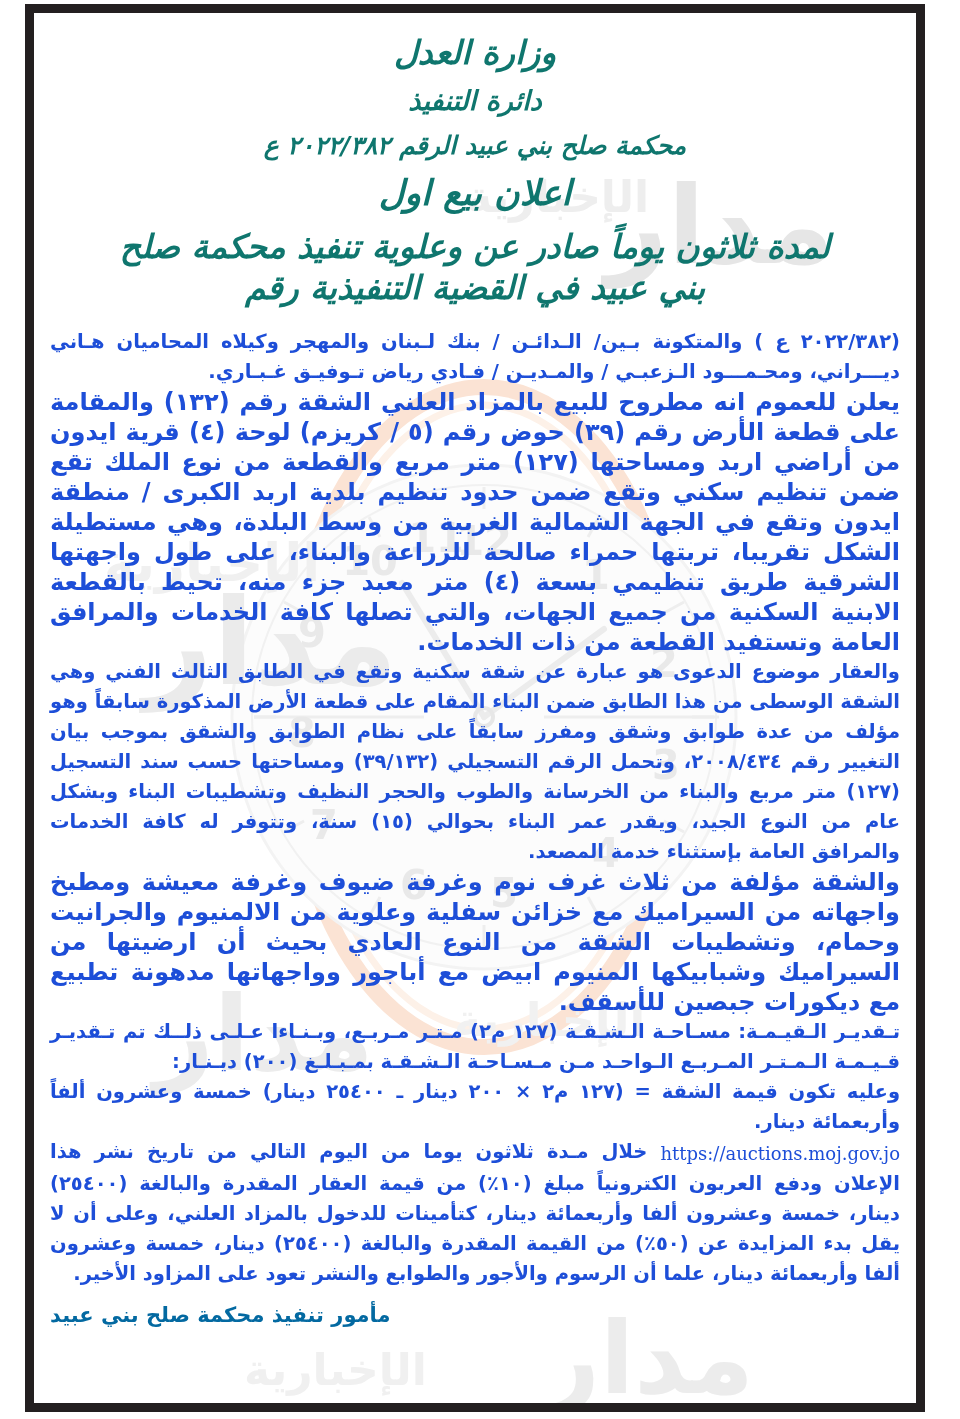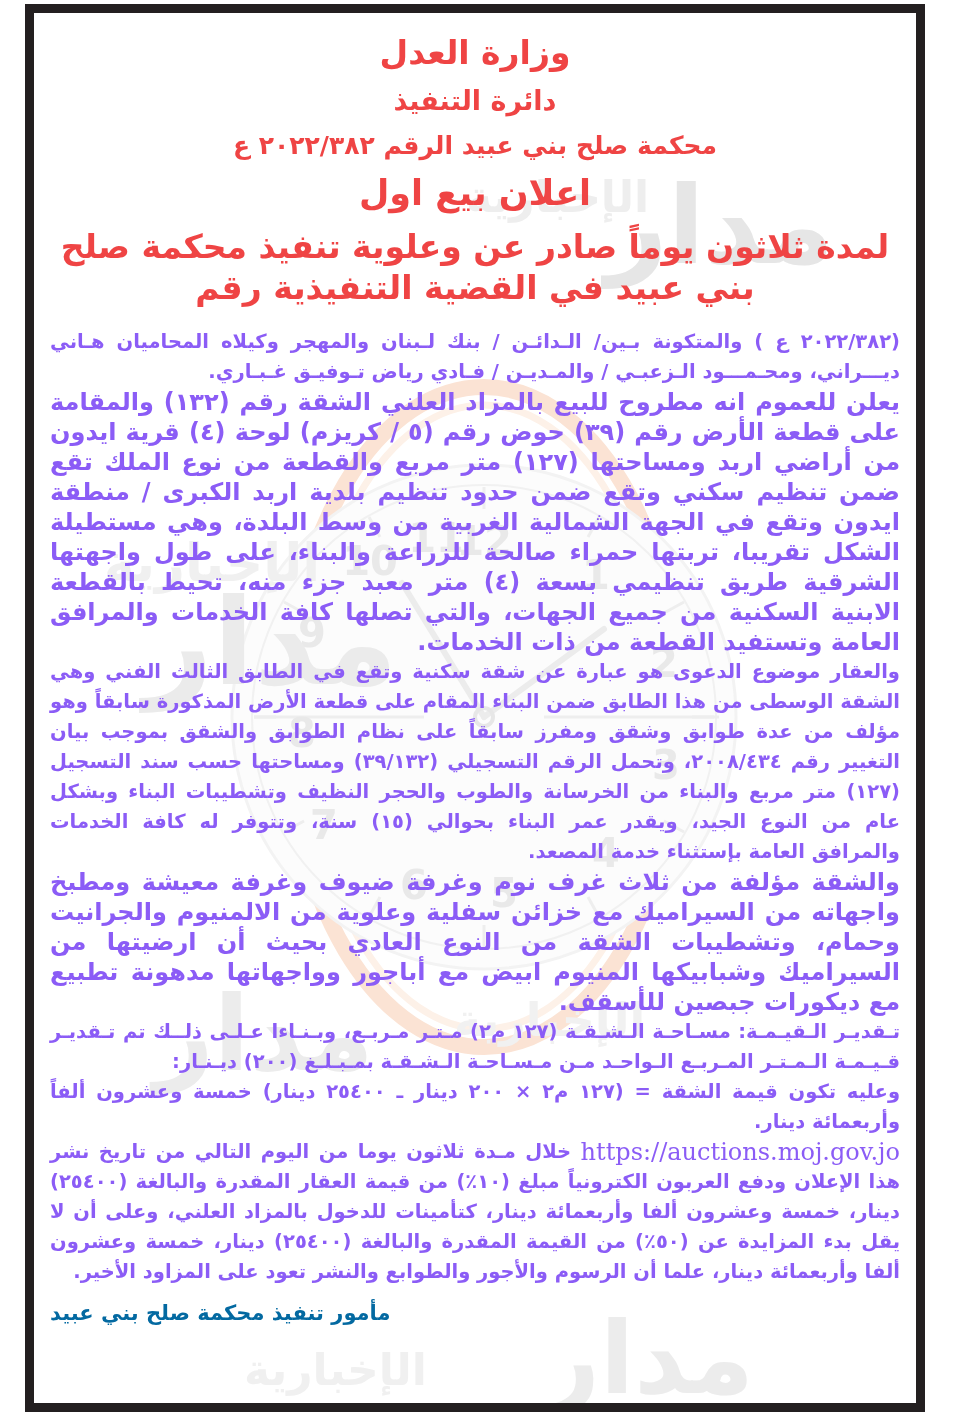--- a/index.html
+++ b/index.html
@@ -114,55 +114,56 @@
   #content {
     position: relative;
     z-index: 2;
     padding: 10px 16px 0 16px;
   }
 
   
   .heading {
     text-align: center;
     font-weight: bold;
-    color: #ef4444;
+    color: #0f766e;
     line-height: 1.12;
     margin: 0;
     font-family: "DejaVu Sans", "Liberation Sans", sans-serif;
+    font-style: italic;
   }
   .h-ministry { font-size: 33px; padding-top: 12px; }
   .h-dept     { font-size: 27px; padding-top: 14px; }
   .h-court    { font-size: 25px; padding-top: 16px; }
   .h-sale     { font-size: 35px; padding-top: 14px; }
   .h-lead     { font-size: 33px; padding-top: 16px; }
 
   
   .body-block {
     margin-top: 20px;
     text-align: justify;
     text-align-last: right;
     font-size: 19.5px;
     line-height: 30px;
-    color: #8b5cf6;
+    color: #1d4ed8;
     font-weight: 600;
     direction: rtl;
   }
   .body-block p {
     margin: 0 0 0 0;
     text-align: justify;
     text-align-last: right;
   }
   .p-dense {
     font-size: 24px;
     letter-spacing: -0.2px;
   }
   .url-inline {
     font-family: "DejaVu Serif", "Liberation Serif", serif;
     font-weight: normal;
-    font-size: 24px;
+    font-size: 18px;
     direction: ltr;
     unicode-bidi: embed;
     display: inline-block;
     vertical-align: -2px;
   }
   .signature {
     margin-top: 14px;
     text-align: left;
     font-size: 21px;
     font-weight: bold;

